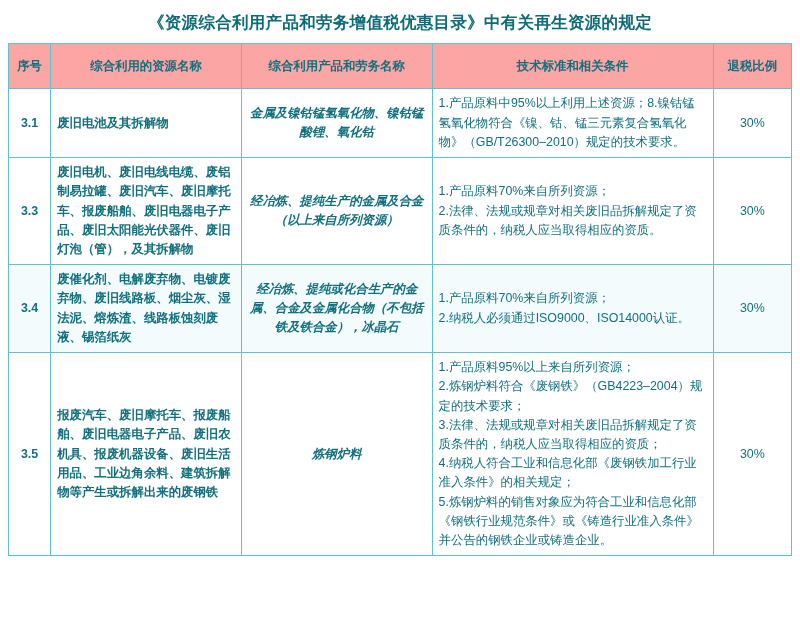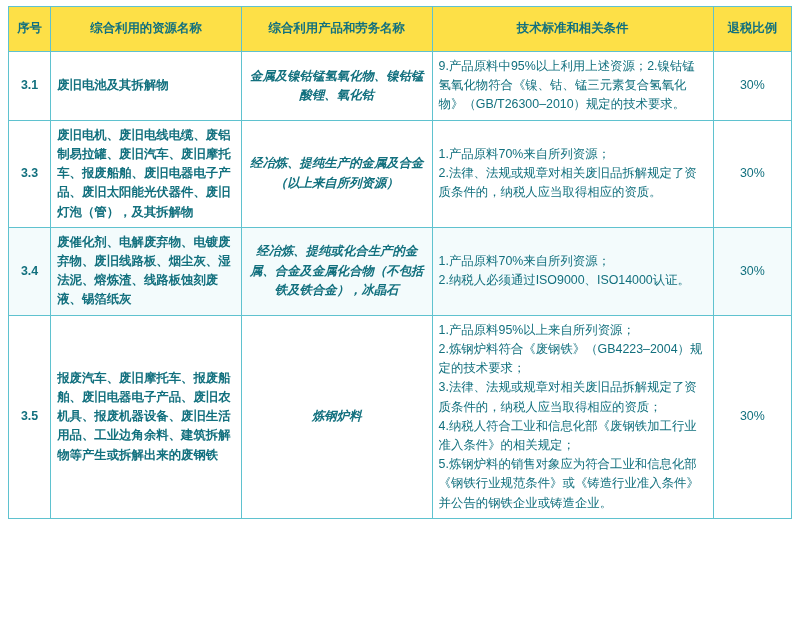--- a/index.html
+++ b/index.html
@@ -38,21 +38,21 @@
   }
   table.main th, table.main td {
     border: 1px solid #5fc2cf;
     vertical-align: middle;
     padding: 5px 6px;
     font-size: 12.4px;
     line-height: 1.55;
     color: #12707e;
   }
   thead th {
-    background: #fde047;
+    background: #fca5a5;
     text-align: center;
     font-weight: bold;
     font-size: 13px;
     color: #0e6b78;
     height: 34px;
     padding: 4px 4px;
   }
   .col-no   { width: 42px; }
   .col-res  { width: 190px; }
   .col-prod { width: 190px; }
@@ -88,20 +88,21 @@
   }
   tbody tr td {
     background: #ffffff;
   }
 </style>
 </head>
 <body>
 
 <div class="page">
 
+  <div class="doc-title">《资源综合利用产品和劳务增值税优惠目录》中有关再生资源的规定</div>
 
   <table class="main">
     <colgroup>
       <col class="col-no">
       <col class="col-res">
       <col class="col-prod">
       <col class="col-tech">
       <col class="col-rate">
     </colgroup>
     <thead>
@@ -111,21 +112,21 @@
         <th>综合利用产品和劳务名称</th>
         <th>技术标准和相关条件</th>
         <th>退税比例</th>
       </tr>
     </thead>
     <tbody>
       <tr>
         <td class="c-no">3.1</td>
         <td class="c-res">废旧电池及其拆解物</td>
         <td class="c-prod">金属及镍钴锰氢氧化物、镍钴锰酸锂、氧化钴</td>
-        <td class="c-tech">9.产品原料中95%以上利用上述资源；2.镍钴锰氢氧化物符合《镍、钴、锰三元素复合氢氧化物》（GB/T26300–2010）规定的技术要求。</td>
+        <td class="c-tech">1.产品原料中95%以上利用上述资源；8.镍钴锰氢氧化物符合《镍、钴、锰三元素复合氢氧化物》（GB/T26300–2010）规定的技术要求。</td>
         <td class="c-rate">30%</td>
       </tr>
       <tr>
         <td class="c-no">3.3</td>
         <td class="c-res">废旧电机、废旧电线电缆、废铝制易拉罐、废旧汽车、废旧摩托车、报废船舶、废旧电器电子产品、废旧太阳能光伏器件、废旧灯泡（管），及其拆解物</td>
         <td class="c-prod">经冶炼、提纯生产的金属及合金（以上来自所列资源）</td>
         <td class="c-tech">1.产品原料70%来自所列资源；
 2.法律、法规或规章对相关废旧品拆解规定了资质条件的，纳税人应当取得相应的资质。</td>
         <td class="c-rate">30%</td>
       </tr>

